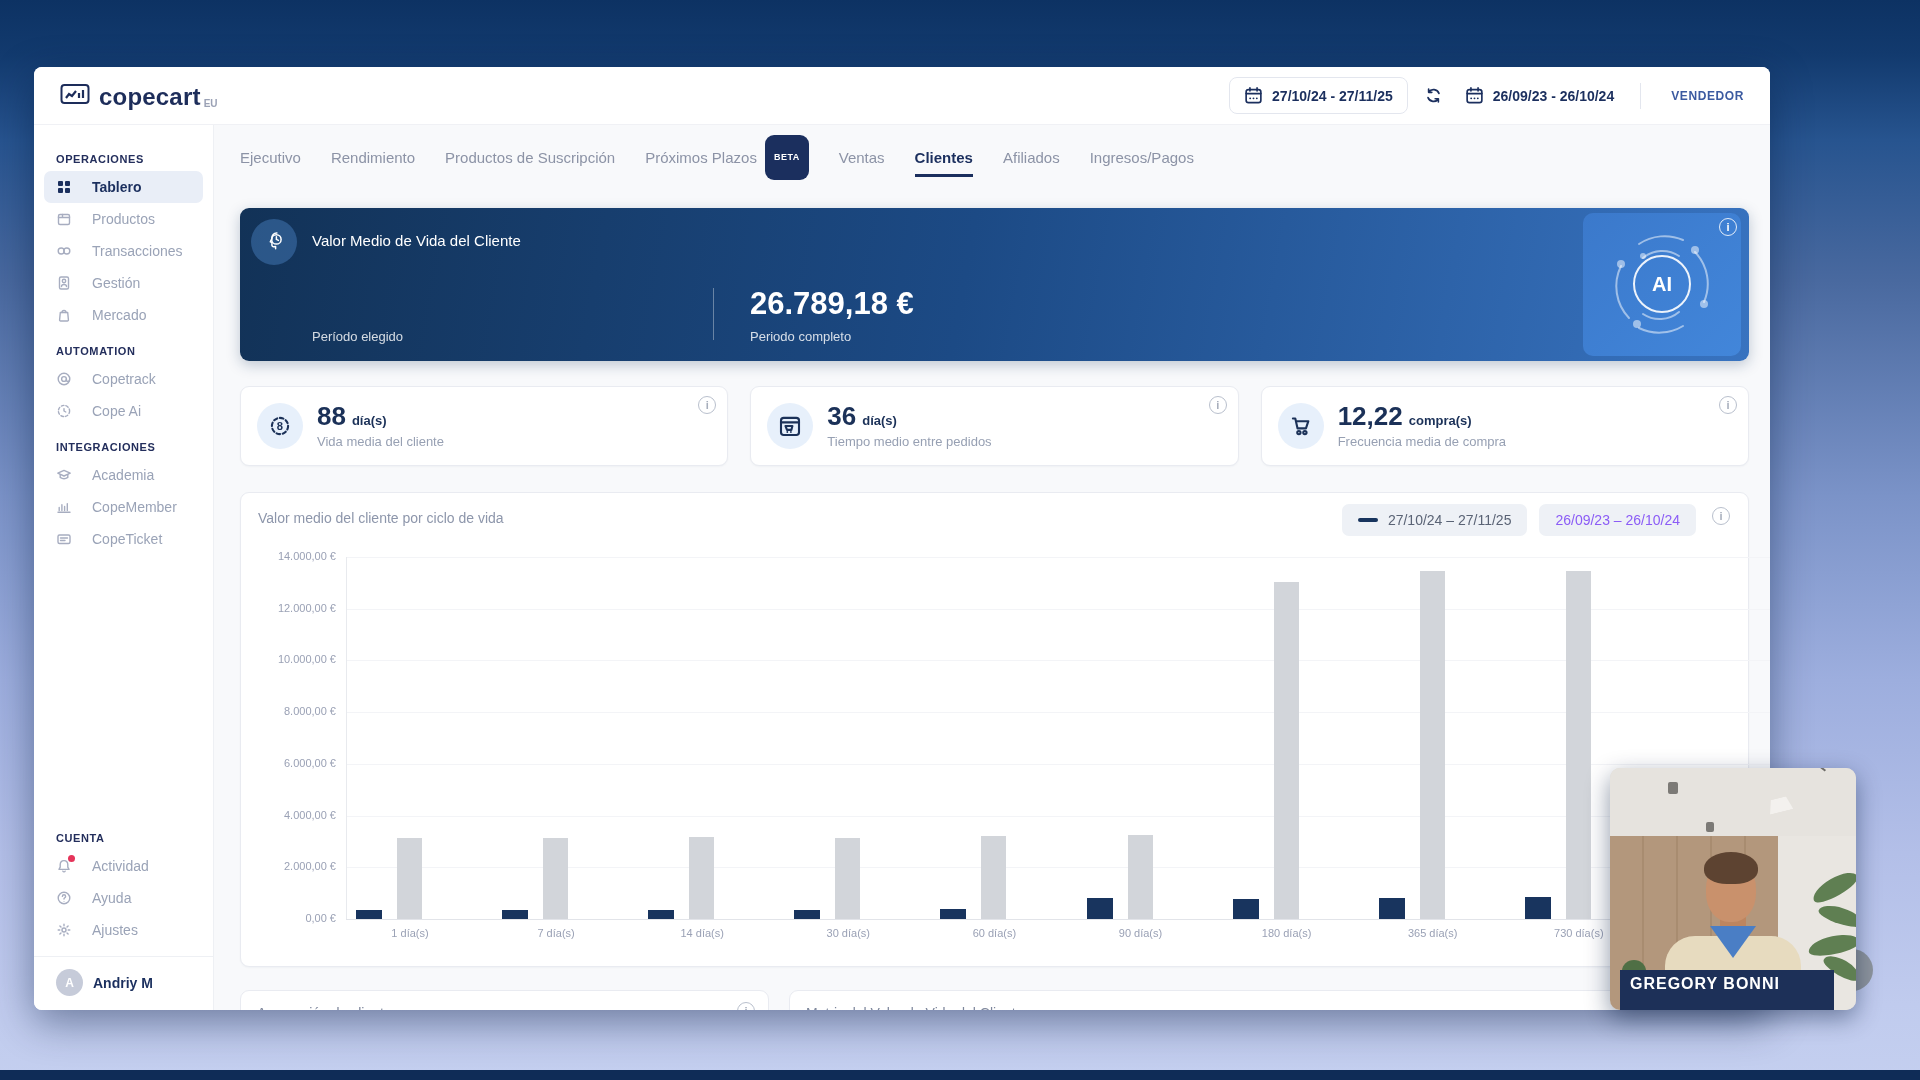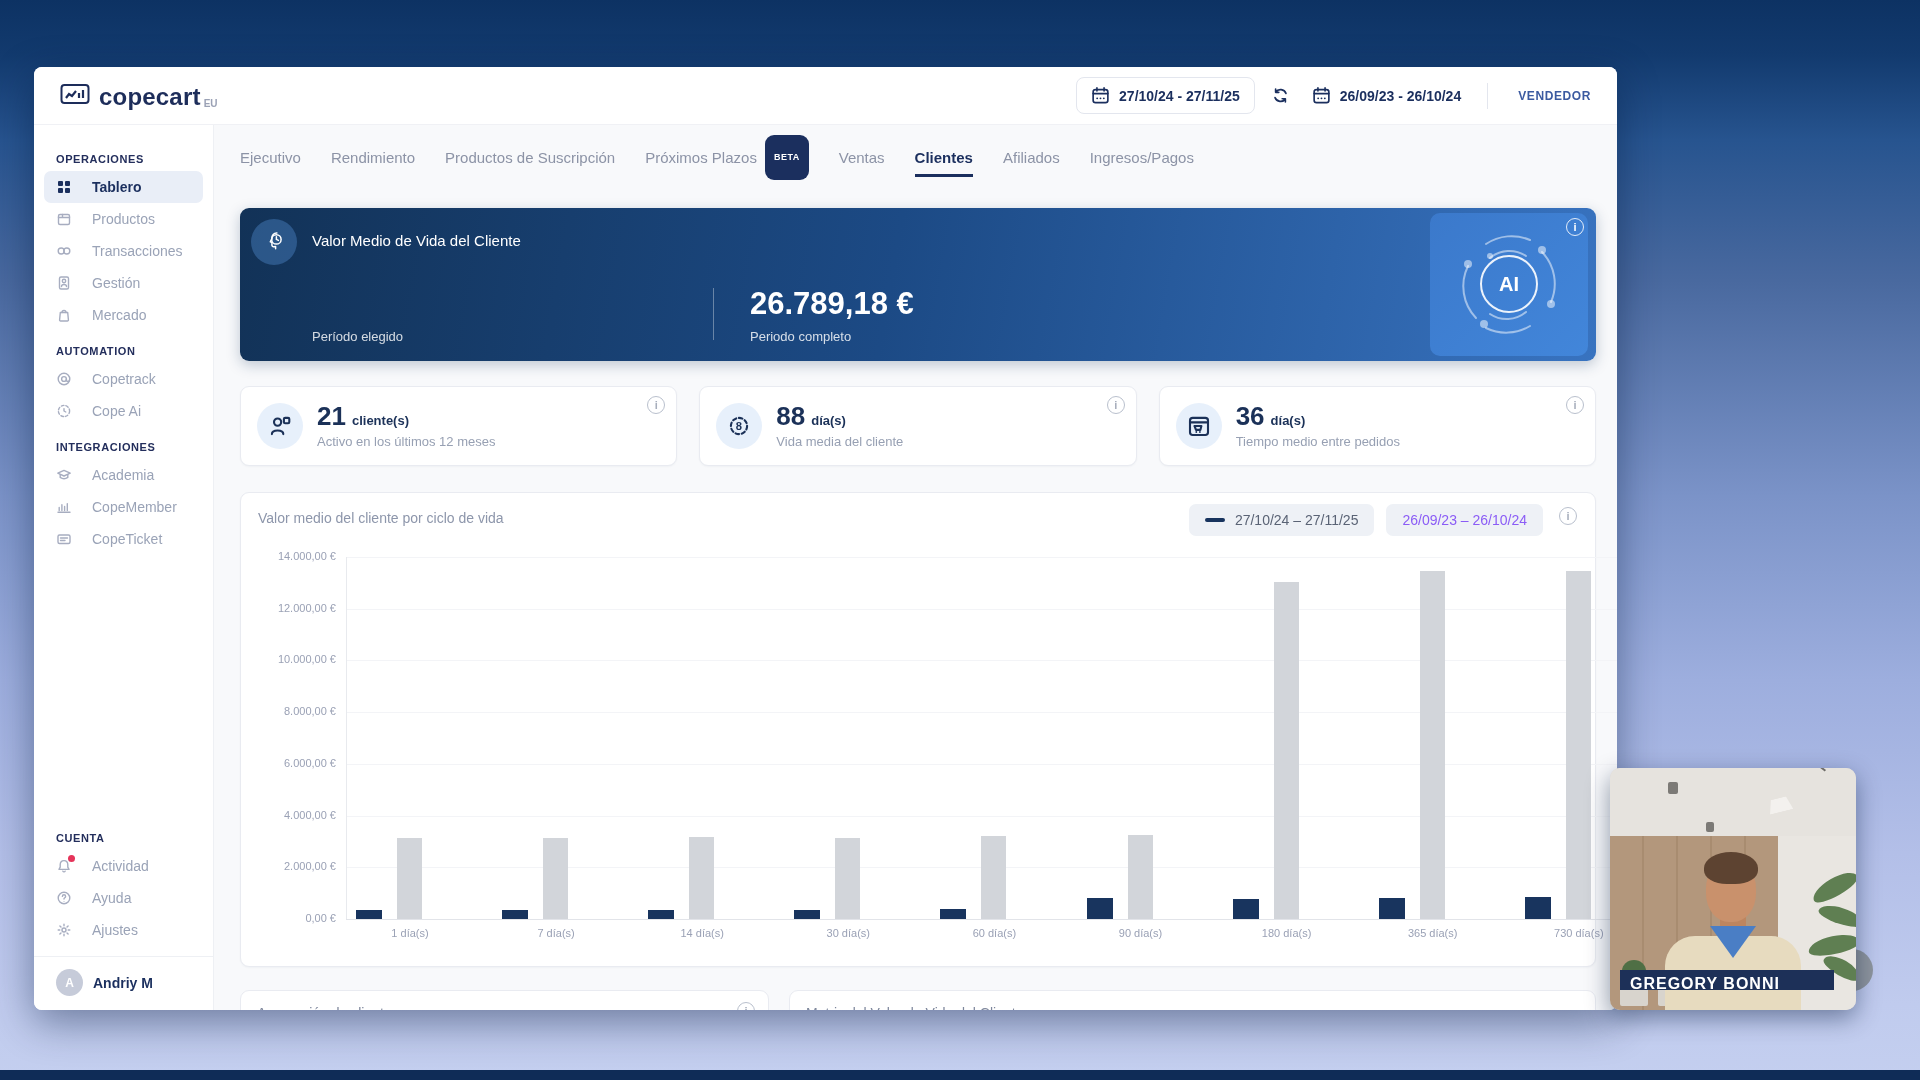--- a/index.html
+++ b/index.html
@@ -3,21 +3,21 @@
 <meta charset="utf-8">
 <style>
   html,body{margin:0;padding:0;background:#0d3263;}
   *{box-sizing:border-box;}
   .screen{position:relative;width:1920px;height:1080px;overflow:hidden;
     font-family:"Liberation Sans","DejaVu Sans",sans-serif;
     background:linear-gradient(180deg,#0d3263 0%,#123a6e 5%,#27548f 13%,#49699f 26%,#7b93c8 46%,#9daede 63%,#b3bfe8 79%,#c0cbee 93%,#c4cfef 100%);}
   .bottom-strip{position:absolute;left:0;bottom:0;width:100%;height:10px;background:#0f2c57;}
 
   
-  .app-window{position:absolute;left:34px;top:67px;width:1583px;height:943px;background:#fff;
+  .app-window{position:absolute;left:34px;top:67px;width:1736px;height:943px;background:#fff;
     border-radius:8px;overflow:hidden;box-shadow:0 12px 40px rgba(5,25,60,.45);display:flex;flex-direction:column;}
   .win-header{height:58px;flex:0 0 58px;display:flex;align-items:center;justify-content:space-between;
     padding:0 16px 0 26px;border-bottom:1px solid #f0f1f5;background:#fff;}
   .logo-group{display:flex;align-items:flex-end;gap:9px;}
   .logo-mark{width:30px;height:24px;color:#1d2d5a;margin-bottom:3px;}
   .logo-text{font-size:24px;font-weight:bold;color:#1d2d5a;letter-spacing:.2px;line-height:1;}
   .logo-eu{font-size:10px;font-weight:bold;color:#9aa1b5;margin-left:-6px;line-height:1;}
   .hdr-right{display:flex;align-items:center;gap:14px;}
   .date-btn{display:flex;align-items:center;gap:9px;border:1px solid #e3e6ee;border-radius:8px;
     padding:8px 14px;background:#fff;cursor:pointer;}
@@ -142,21 +142,21 @@
     clip-path:polygon(18% 0,82% 0,100% 100%,0 100%);transform:rotate(-14deg);}
   .wc-leaf{position:absolute;background:#5f7f52;border-radius:50% 50% 50% 50%/60% 60% 40% 40%;}
   .wc-plantbox{position:absolute;background:#d8d4cd;border-radius:2px;}
   .wc-tuft{position:absolute;background:#4f6f45;border-radius:50% 50% 0 0;}
   .wc-body{position:absolute;left:55px;top:168px;width:136px;height:74px;background:#e7dbbf;border-radius:30px 30px 0 0;}
   .wc-collar{position:absolute;left:100px;top:158px;width:46px;height:32px;background:#4a7ec5;
     clip-path:polygon(0 0,100% 0,50% 100%);}
   .wc-neck{position:absolute;left:110px;top:146px;width:26px;height:22px;background:#bd855f;}
   .wc-head{position:absolute;left:96px;top:92px;width:50px;height:62px;background:#c9916c;border-radius:46%;}
   .wc-hair{position:absolute;left:94px;top:84px;width:54px;height:32px;background:#5d4331;border-radius:50% 50% 42% 42%;}
-  .name-band{position:absolute;left:10px;top:202px;width:214px;height:20px;background:#1d3058;
+  .name-band{position:absolute;left:10px;top:202px;width:214px;height:40px;background:#1d3058;
     color:#fff;font-size:16px;font-weight:bold;letter-spacing:1px;line-height:28px;
     padding-left:10px;white-space:nowrap;overflow:hidden;}
 </style>
 </head>
 <body>
 
 <div class="screen">
 
   <div class="app-window">
 
@@ -370,37 +370,20 @@
             </svg>
             <div class="ai-circle">AI</div>
           </div>
           <span class="info-i light corner-info"></span>
         </section>
 
         <div class="stat-row" id="stat-row">
             <div class="stat-card">
               <span class="stat-icon-circle">
                 <svg fill="none" stroke="currentColor" stroke-width="1.4" stroke-linecap="round" stroke-linejoin="round" viewBox="0 0 16 16" width="100%" height="100%">
-                  <circle cx="6.4" cy="5.4" r="2.4"></circle>
-                  <path d="M2.6 13.4c0-3.2 7.6-3.2 7.6 0"></path>
-                  <rect x="10.6" y="2.6" width="3.6" height="3.6" rx=".8"></rect>
-                </svg>
-              </span>
-              <span class="stat-text">
-                <span class="stat-value-row">
-                  <span class="stat-value">21</span>
-                  <span class="stat-unit">cliente(s)</span>
-                </span>
-                <span class="stat-label">Activo en los últimos 12 meses</span>
-              </span>
-              <span class="info-i corner-info"></span>
-            </div>
-            <div class="stat-card">
-              <span class="stat-icon-circle">
-                <svg fill="none" stroke="currentColor" stroke-width="1.4" stroke-linecap="round" stroke-linejoin="round" viewBox="0 0 16 16" width="100%" height="100%">
                   <circle cx="8" cy="8" r="5.4" stroke-dasharray="2.4 1.8"></circle>
                   <text x="8" y="10.6" font-size="7.5" text-anchor="middle" fill="currentColor" stroke="none" font-weight="bold">8</text>
                 </svg>
               </span>
               <span class="stat-text">
                 <span class="stat-value-row">
                   <span class="stat-value">88</span>
                   <span class="stat-unit">día(s)</span>
                 </span>
                 <span class="stat-label">Vida media del cliente</span>
@@ -416,20 +399,37 @@
                   <circle cx="6.2" cy="12" r=".6" fill="currentColor" stroke="none"></circle>
                   <circle cx="8.6" cy="12" r=".6" fill="currentColor" stroke="none"></circle>
                 </svg>
               </span>
               <span class="stat-text">
                 <span class="stat-value-row">
                   <span class="stat-value">36</span>
                   <span class="stat-unit">día(s)</span>
                 </span>
                 <span class="stat-label">Tiempo medio entre pedidos</span>
+              </span>
+              <span class="info-i corner-info"></span>
+            </div>
+            <div class="stat-card">
+              <span class="stat-icon-circle">
+                <svg fill="none" stroke="currentColor" stroke-width="1.4" stroke-linecap="round" stroke-linejoin="round" viewBox="0 0 16 16" width="100%" height="100%">
+                  <path d="M2.6 3h1.6l1.5 6.6h5.6l1.6-4.8H5"></path>
+                  <circle cx="6.6" cy="12.4" r="1.1"></circle>
+                  <circle cx="10.6" cy="12.4" r="1.1"></circle>
+                </svg>
+              </span>
+              <span class="stat-text">
+                <span class="stat-value-row">
+                  <span class="stat-value">12,22</span>
+                  <span class="stat-unit">compra(s)</span>
+                </span>
+                <span class="stat-label">Frecuencia media de compra</span>
               </span>
               <span class="info-i corner-info"></span>
             </div>
           </div>
 
         <section class="chart-card" id="chart-card">
           <div class="chart-title">Valor medio del cliente por ciclo de vida</div>
           <div class="legend" id="legend">
               <div class="legend-pill">
                 <span class="legend-dash" style="background: rgb(24, 52, 94);"></span>

